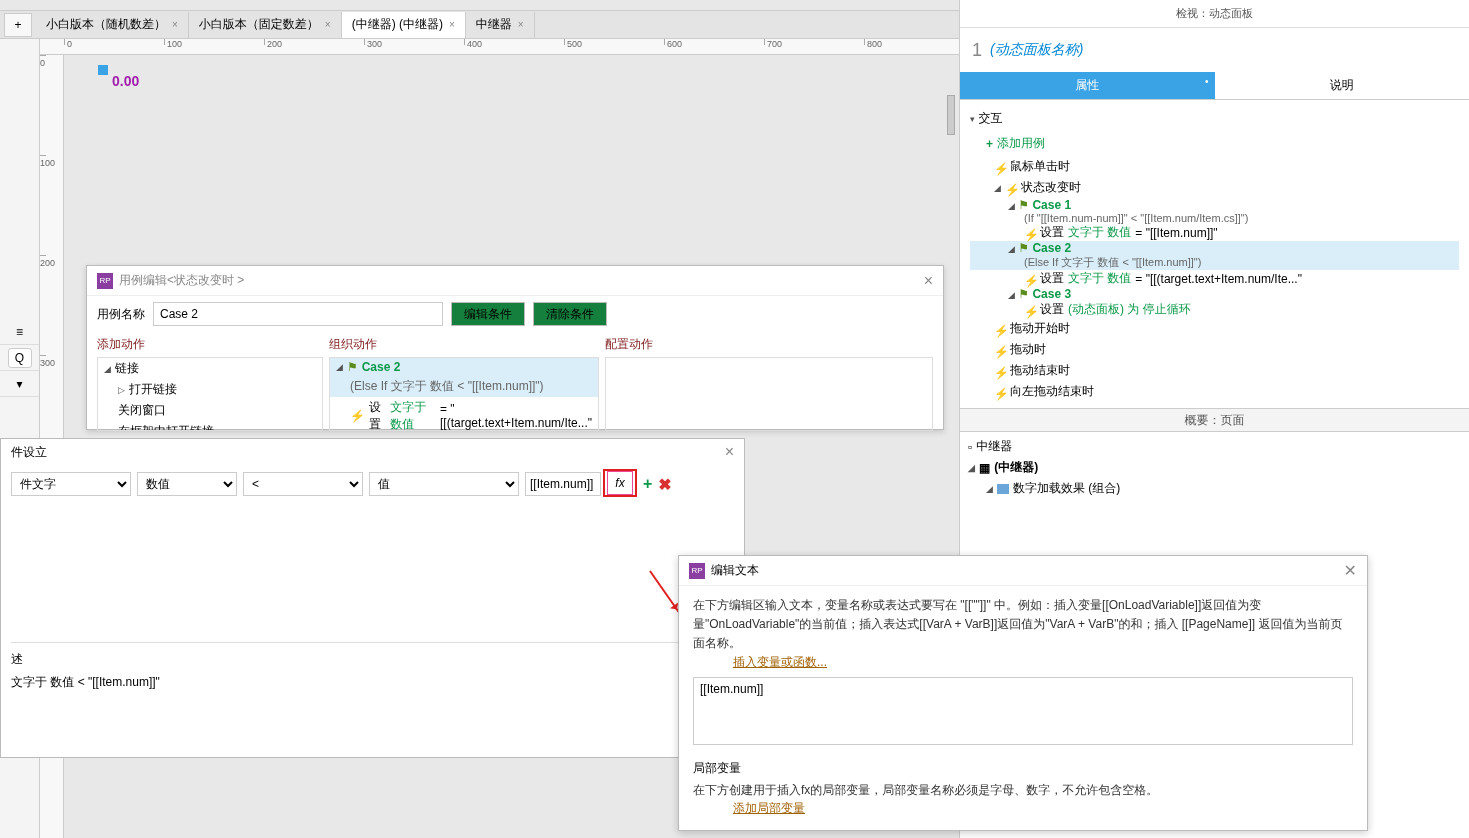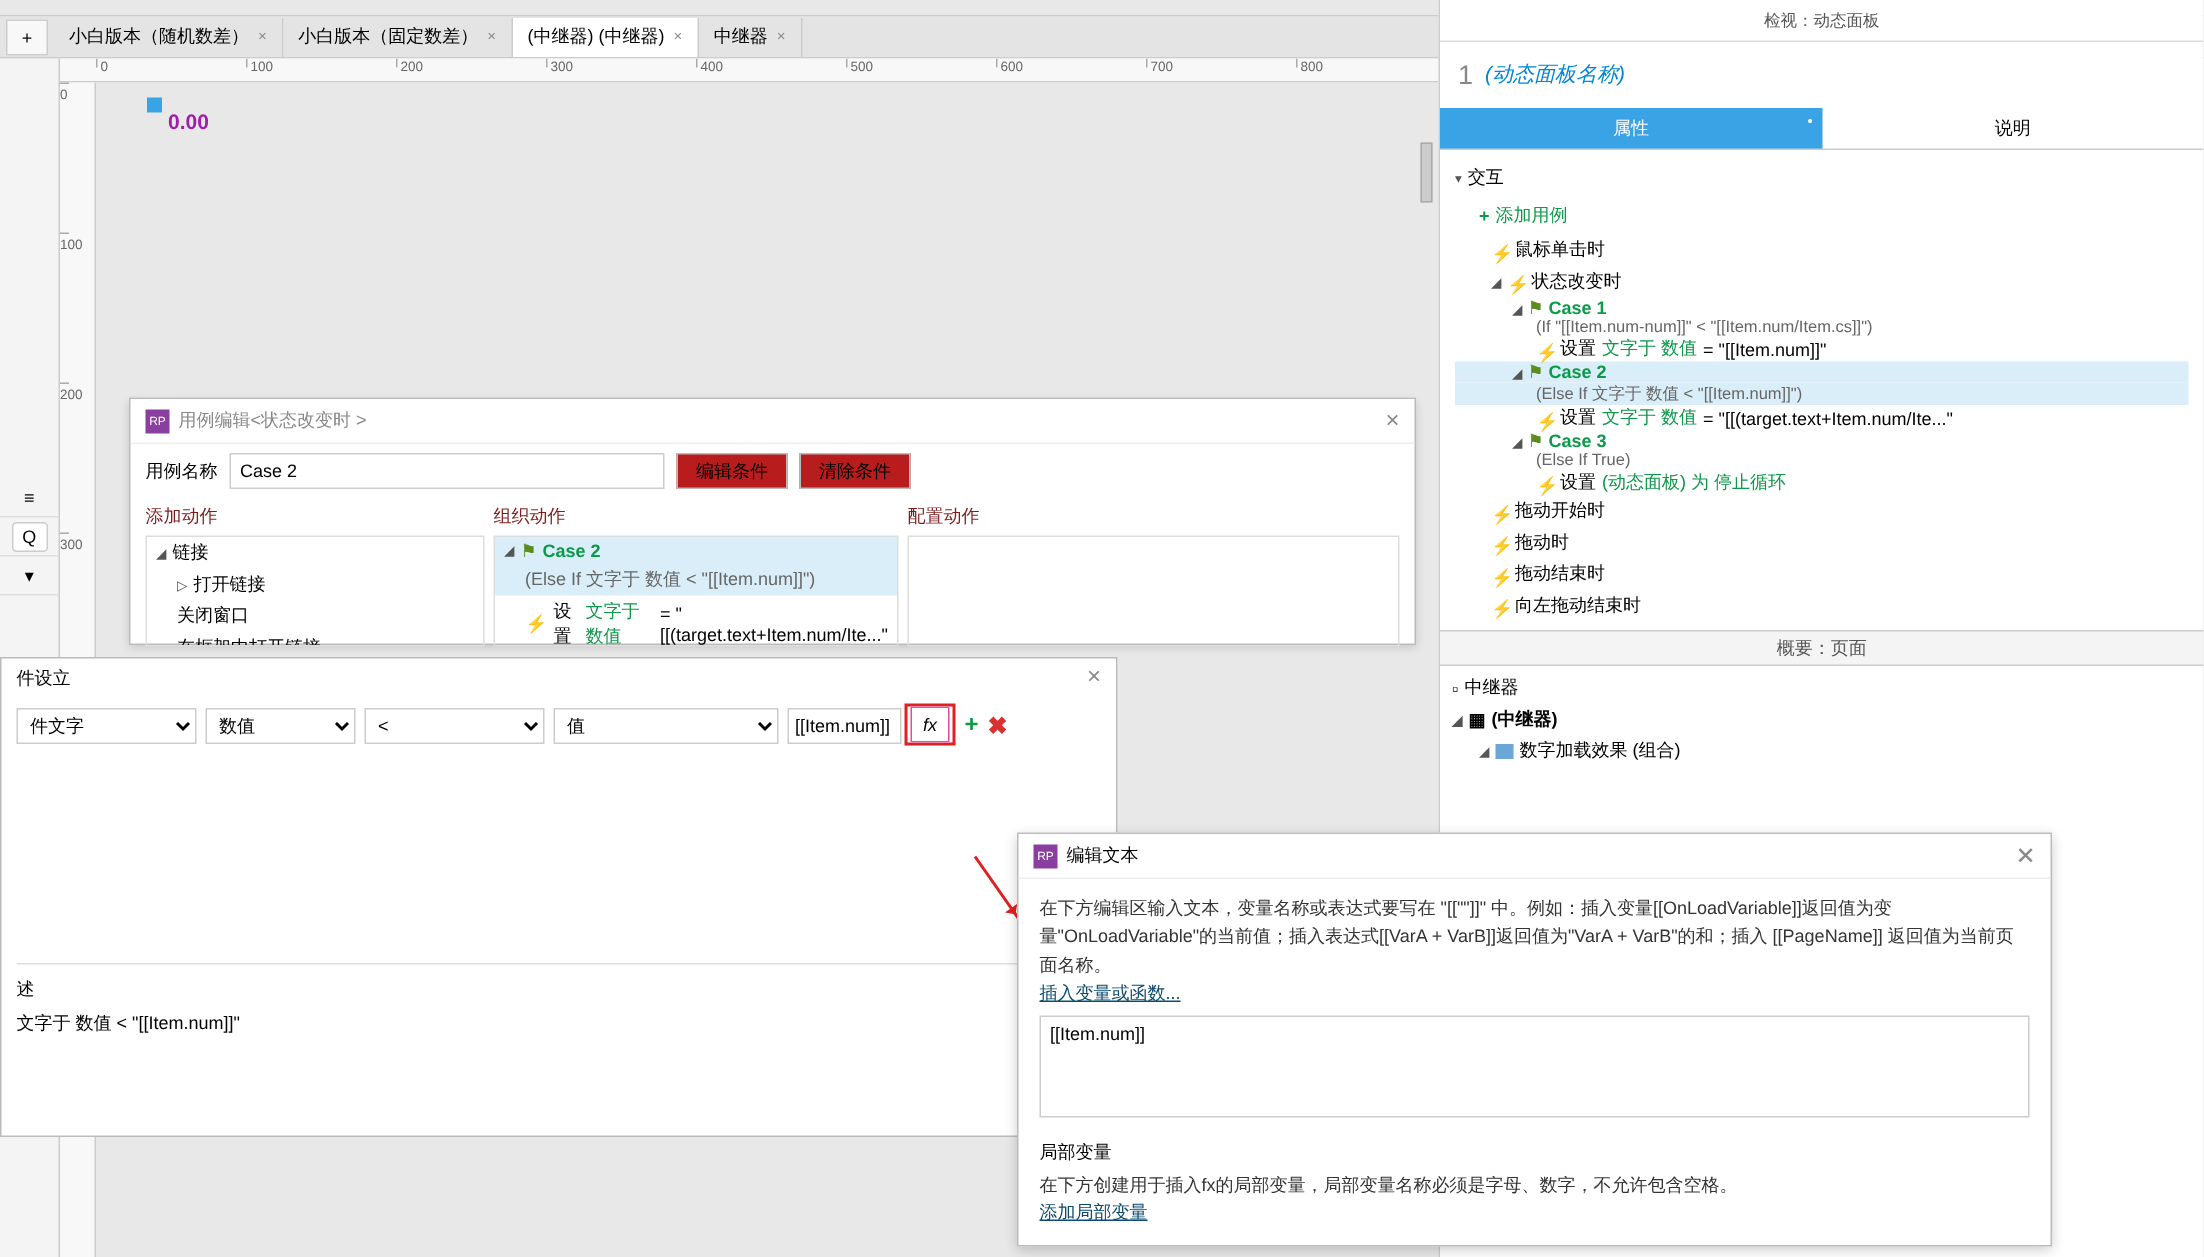--- a/index.html
+++ b/index.html
@@ -65,21 +65,21 @@
 .folder-icon { width: 12px; height: 10px; background: #6ba6d8; display: inline-block; }
 
 
 .dialog1 { position: absolute; left: 86px; top: 265px; width: 858px; height: 165px; background: #fff; border: 1px solid #bbb; box-shadow: 0 2px 6px rgba(0,0,0,0.15); }
 .dlg-title { height: 30px; display: flex; align-items: center; padding: 0 10px; gap: 6px; border-bottom: 1px solid #eee; }
 .dlg-title-icon { width: 16px; height: 16px; background: #8a3fa0; color: #fff; display: flex; align-items: center; justify-content: center; font-size: 8px; }
 .dlg-title-text { color: #888; }
 .dlg-close { margin-left: auto; color: #888; cursor: pointer; font-size: 16px; }
 .dlg-row { display: flex; align-items: center; padding: 6px 10px; gap: 8px; }
 .dlg-input { height: 24px; border: 1px solid #ccc; padding: 0 6px; width: 290px; }
-.dlg-btn { height: 24px; padding: 0 12px; border: 1px solid #bbb; background: #b91c1c; cursor: pointer; }
+.dlg-btn { height: 24px; padding: 0 12px; border: 1px solid #bbb; background: #15803d; cursor: pointer; }
 .dlg-cols { display: flex; padding: 0 10px; gap: 0; }
 .dlg-col { flex: 1; }
 .dlg-col-header { padding: 4px 0; color: #7f1d1d; }
 .dlg-tree { border: 1px solid #ddd; height: 74px; overflow: hidden; }
 .dlg-tree-row { padding: 2px 6px; display: flex; align-items: center; gap: 4px; }
 .dlg-tree-row.sel { background: #d9eef9; }
 .dlg-tree-sub { padding-left: 20px; }
 
 
 .dialog2 { position: absolute; left: 0; top: 438px; width: 745px; height: 320px; background: #fff; border: 1px solid #bbb; }
@@ -98,21 +98,21 @@
 .arrow-red { position: absolute; width: 40px; height: 2px; background: #e02020; transform-origin: left center; }
 .arrow-red::after { content: ''; position: absolute; right: -2px; top: -4px; border: 5px solid transparent; border-left-color: #e02020; }
 .cond-summary { position: absolute; bottom: 60px; left: 10px; right: 10px; border-top: 1px solid #ddd; padding-top: 8px; }
 .cond-display { padding: 6px 0; }
 
 
 .dialog3 { position: absolute; left: 678px; top: 555px; width: 690px; height: 276px; background: #fff; border: 1px solid #bbb; box-shadow: 0 2px 8px rgba(0,0,0,0.2); }
 .dlg3-header { height: 30px; display: flex; align-items: center; padding: 0 10px; gap: 6px; border-bottom: 1px solid #eee; }
 .dlg3-body { padding: 10px 14px; }
 .dlg3-help { line-height: 1.6; color: #333; }
-.link-blue { color: #0c4a6e; text-decoration: underline; cursor: pointer; }
+.link-blue { color: #a16207; text-decoration: underline; cursor: pointer; margin-left: 40px; }
 .dlg3-textarea { width: 100%; height: 68px; border: 1px solid #ccc; padding: 4px 6px; margin-top: 6px; resize: none; font-family: inherit; }
 .dlg3-section { margin-top: 12px; }
 .dlg3-section-title { font-weight: normal; margin-bottom: 4px; }
 </style>
 </head>
 <body>
 
 <div class="top-toolbar"></div>
 
 <div class="tabs-bar">
@@ -223,21 +223,20 @@
     <div class="tree-action">
       <span class="tree-icon bolt">⚡</span>
       <span>设置</span>
       <span class="action-green">文字于 数值</span>
       <span>= "[[(target.text+Item.num/Ite..."</span>
     </div>
 
     <div class="tree-case">
       <span class="chevron">◢</span> <span style="color:#5a8c1e">⚑</span> <span class="tree-case-label">Case 3</span>
     </div>
-    <div class="tree-cond">(Else If True)</div>
     <div class="tree-action">
       <span class="tree-icon bolt">⚡</span>
       <span>设置</span>
       <span class="action-green">(动态面板) 为 停止循环</span>
     </div>
 
     <div class="tree-item">
         <span class="tree-icon">⚡</span>
         <span>拖动开始时</span>
       </div>

